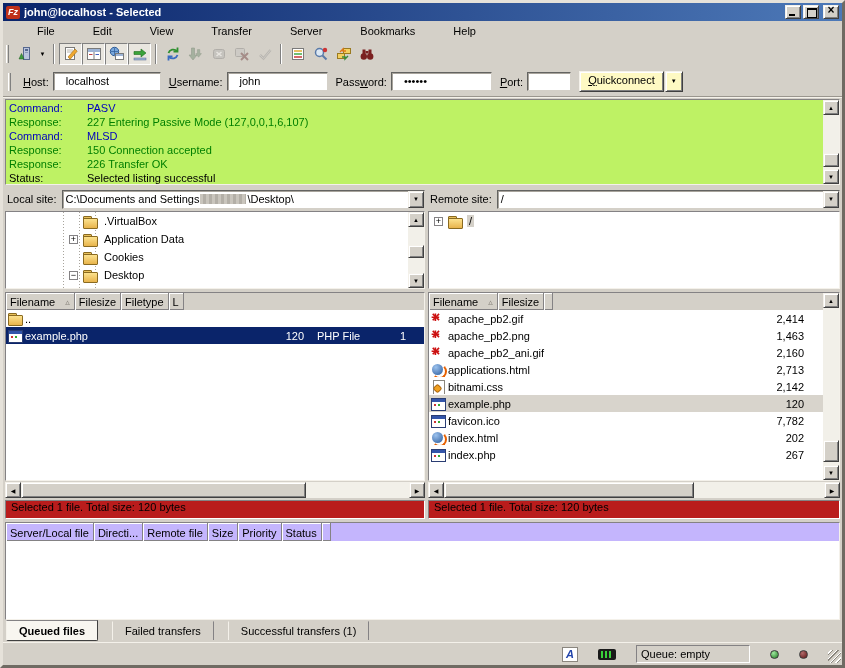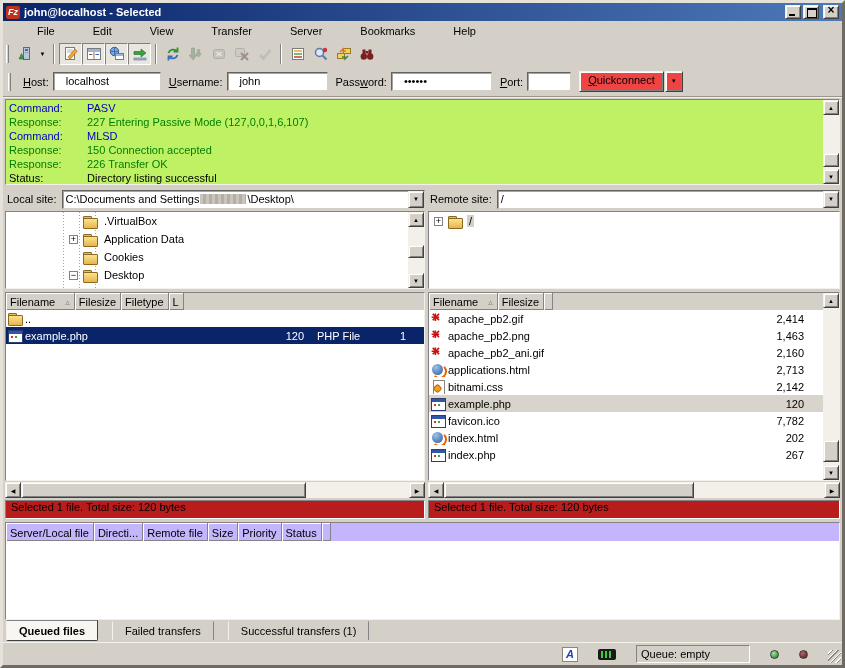--- a/index.html
+++ b/index.html
@@ -28,21 +28,21 @@
   .tbtn.toggled{border:1px solid;border-color:#808080 #fff #fff #808080;background:#e9e6df;}
   .tbtn.disabled svg{opacity:.45;filter:grayscale(70%);}
   .dd-btn{width:13px;height:22px;display:flex;align-items:center;justify-content:center;flex:none;}
   .arr-down-sm::before{content:"▼";font-size:6px;color:#000;}
 
   
   .quickbar{height:30px;flex:none;display:flex;align-items:center;padding:0 4px;border-bottom:1px solid #9a968e;box-shadow:0 1px 0 #f4f1ea;}
   .qc-label{margin:0 4px 0 8px;white-space:nowrap;}
   .qc-label:first-of-type{}
   .field{background:#fff;border:1px solid;border-color:#636361 #d4d0c8 #d4d0c8 #636361;box-shadow:inset 1px 1px 0 #a8a49c;height:19px;padding:2px 12px;white-space:nowrap;overflow:hidden;}
-  .btn{background:#ef4444;border:1px solid;border-color:#f4f1ea #404040 #404040 #f4f1ea;box-shadow:inset 1px 1px 0 #fff,inset -1px -1px 0 #808080;height:21px;padding:2px 8px 4px;text-align:left;}
+  .btn{background:#fef9c3;border:1px solid;border-color:#f4f1ea #404040 #404040 #f4f1ea;box-shadow:inset 1px 1px 0 #fff,inset -1px -1px 0 #808080;height:21px;padding:2px 8px 4px;text-align:left;}
   .qc-dd{width:17px;height:21px;margin-left:1px;display:flex;align-items:center;justify-content:center;}
 
   
   .logbox{height:86px;flex:none;margin:2px 2px 1px;background:#bef264;border:1px solid;border-color:#848284 #f4f1ea #f4f1ea #848284;position:relative;overflow:hidden;}
   .log-lines{padding:1px 20px 0 3px;}
   .log-line{line-height:14px;white-space:nowrap;}
   .log-label{display:inline-block;width:78px;}
   .log-line.command{color:#0000bf;}
   .log-line.response{color:#007f00;}
   .log-line.status{color:#000;}
@@ -298,21 +298,21 @@
         <div class="log-line command">
           <span class="log-label">Command:</span><span>MLSD</span>
         </div>
         <div class="log-line response">
           <span class="log-label">Response:</span><span>150 Connection accepted</span>
         </div>
         <div class="log-line response">
           <span class="log-label">Response:</span><span>226 Transfer OK</span>
         </div>
         <div class="log-line status">
-          <span class="log-label">Status:</span><span>Directory listing successful</span>
+          <span class="log-label">Status:</span><span>Selected listing successful</span>
         </div>
       </div>
     <div class="vscroll">
       <div class="sb-btn sb-up"></div>
       <div class="vtrack">
           <div class="vthumb" style="bottom:2px;height:14px;"></div>
         </div>
       <div class="sb-btn sb-down"></div>
     </div>
   </div>

